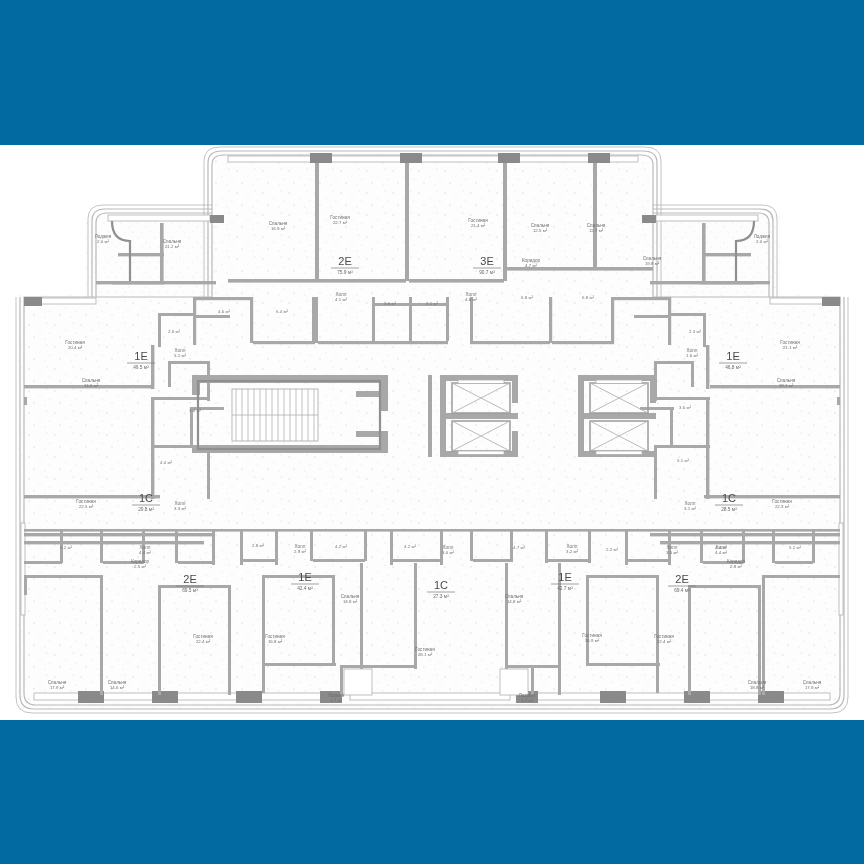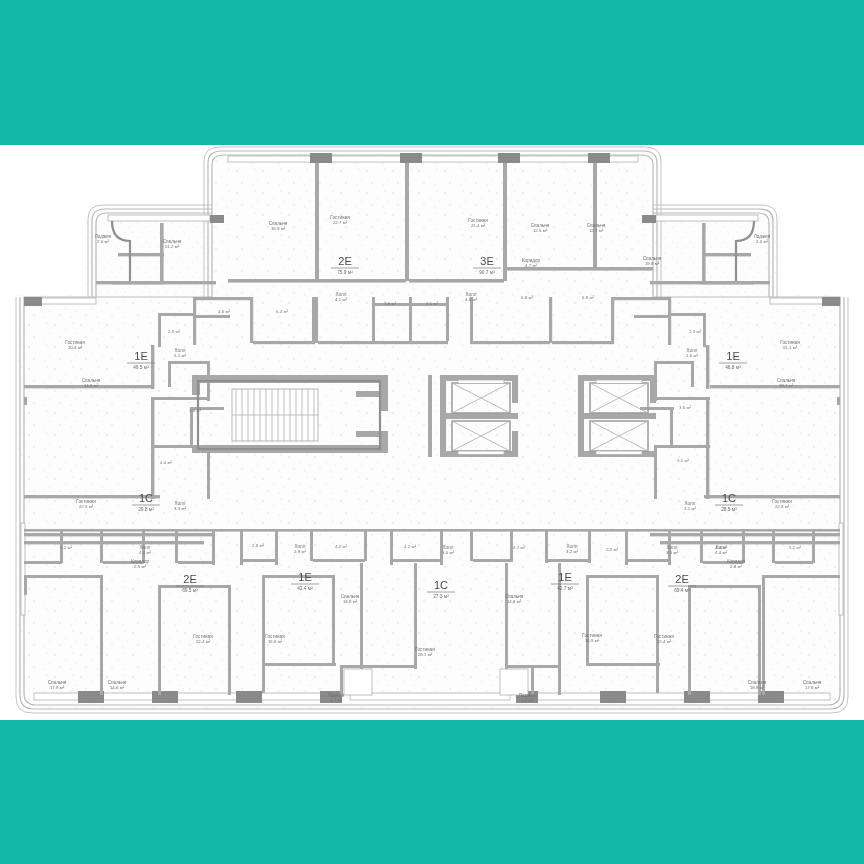--- a/index.html
+++ b/index.html
@@ -2,21 +2,21 @@
 <html><head>
 <meta charset="utf-8">
 <style>
   html,body{margin:0;padding:0;}
   body{
     width:864px;height:864px;
     background:#efefef;
     font-family:"Liberation Sans", sans-serif;
     overflow:hidden;
   }
-  #page{position:relative;width:864px;height:864px;background:#14b8a6;}
+  #page{position:relative;width:864px;height:864px;background:#0369a1;}
   #plan-band{
     position:absolute;left:0;top:145px;width:864px;height:575px;
     background:#ffffff;
   }
   #plan-svg{position:absolute;left:0;top:145px;width:864px;height:575px;display:block;}
   .wall-thick{fill:#8a8a8a;}
   .wall-med{fill:#a8a8a8;}
   .wall-line{fill:none;stroke:#8f8f8f;stroke-width:2.2;}
   .wall-hair{fill:none;stroke:#b4b4b4;stroke-width:0.8;}
   .outline{fill:none;stroke:#b9b9b9;stroke-width:1.2;}

